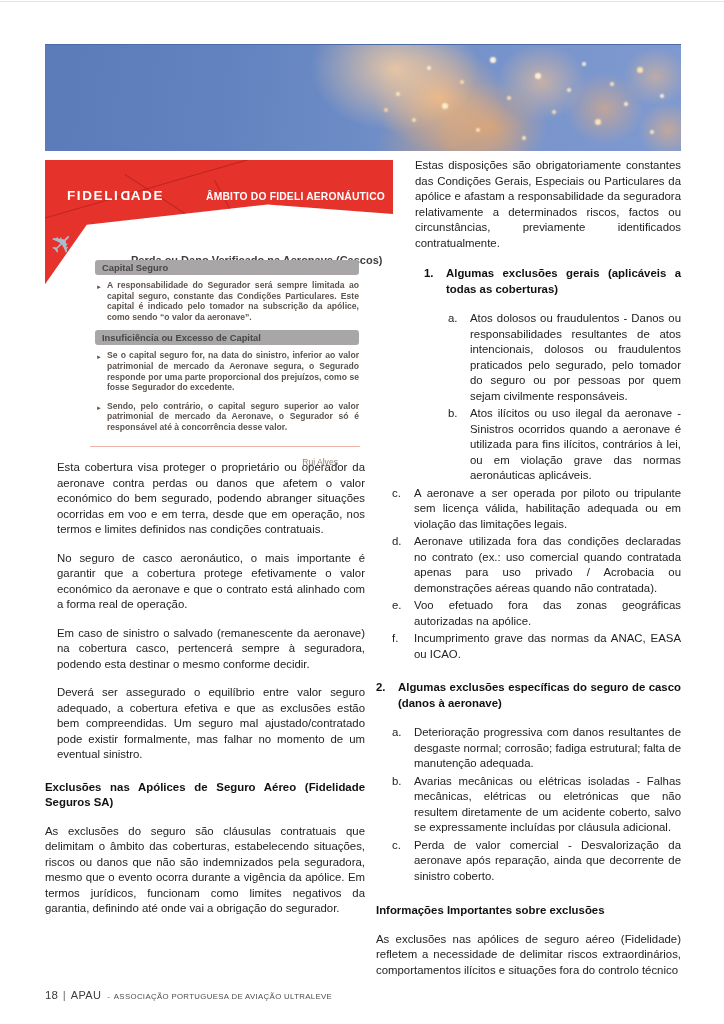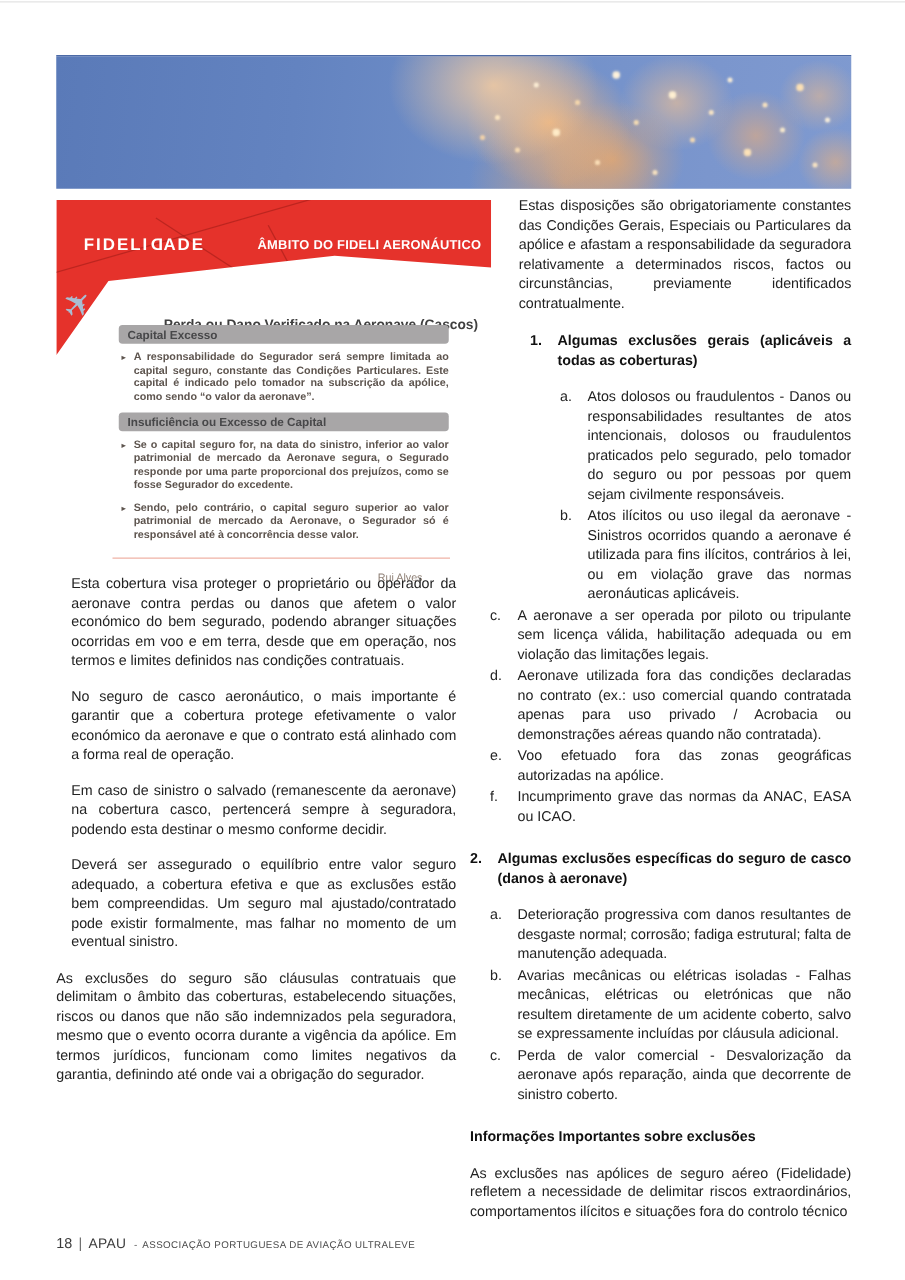--- a/index.html
+++ b/index.html
@@ -101,21 +101,21 @@
       <div class="deco-line dl2"></div>
       <div class="deco-line dl3"></div>
       <div class="logo"><span>FIDELI</span><span class="logo-d">D</span><span>ADE</span></div>
       <div class="card-title">ÂMBITO DO FIDELI AERONÁUTICO</div>
     </div>
 
     <span class="plane">✈</span>
     <h3 class="card-heading">Perda ou Dano Verificado na Aeronave (Cascos)</h3>
 
     <div class="card-body">
-      <div class="gray-bar">Capital Excesso</div>
+      <div class="gray-bar">Capital Seguro</div>
       <div class="cbullet">
         <span class="bmark">►</span>
         <p>A responsabilidade do Segurador será sempre limitada ao capital seguro, constante das Condições Particulares. Este capital é indicado pelo tomador na subscrição da apólice, como sendo “o valor da aeronave”.</p>
       </div>
 
       <div class="gray-bar bar2">Insuficiência ou Excesso de Capital</div>
       <div class="cbullet">
         <span class="bmark">►</span>
         <p>Se o capital seguro for, na data do sinistro, inferior ao valor patrimonial de mercado da Aeronave segura, o Segurado responde por uma parte proporcional dos prejuízos, como se fosse Segurador do excedente.</p>
       </div>
@@ -127,20 +127,21 @@
       <div class="card-divider"></div>
       <div class="signature">Rui Alves</div>
     </div>
   </section>
 
   <section class="col col-left">
     <p class="indented">Esta cobertura visa proteger o proprietário ou operador da aeronave contra perdas ou danos que afetem o valor económico do bem segurado, podendo abranger situações ocorridas em voo e em terra, desde que em operação, nos termos e limites definidos nas condições contratuais.</p>
     <p class="indented">No seguro de casco aeronáutico, o mais importante é garantir que a cobertura protege efetivamente o valor económico da aeronave e que o contrato está alinhado com a forma real de operação.</p>
     <p class="indented">Em caso de sinistro o salvado (remanescente da aeronave) na cobertura casco, pertencerá sempre à seguradora, podendo esta destinar o mesmo conforme decidir.</p>
     <p class="indented">Deverá ser assegurado o equilíbrio entre valor seguro adequado, a cobertura efetiva e que as exclusões estão bem compreendidas. Um seguro mal ajustado/contratado pode existir formalmente, mas falhar no momento de um eventual sinistro.</p>
+    <h4>Exclusões nas Apólices de Seguro Aéreo (Fidelidade Seguros SA)</h4>
     <p>As exclusões do seguro são cláusulas contratuais que delimitam o âmbito das coberturas, estabelecendo situações, riscos ou danos que não são indemnizados pela seguradora, mesmo que o evento ocorra durante a vigência da apólice. Em termos jurídicos, funcionam como limites negativos da garantia, definindo até onde vai a obrigação do segurador.</p>
   </section>
 
   <section class="col col-right">
     <p class="intro">Estas disposições são obrigatoriamente constantes das Condições Gerais, Especiais ou Particulares da apólice e afastam a responsabilidade da seguradora relativamente a determinados riscos, factos ou circunstâncias, previamente identificados contratualmente.</p>
 
     <div>
       <div class="numhead">
         <span class="num">1.</span>
         <span class="ntitle">Algumas exclusões gerais (aplicáveis a todas as coberturas)</span>

